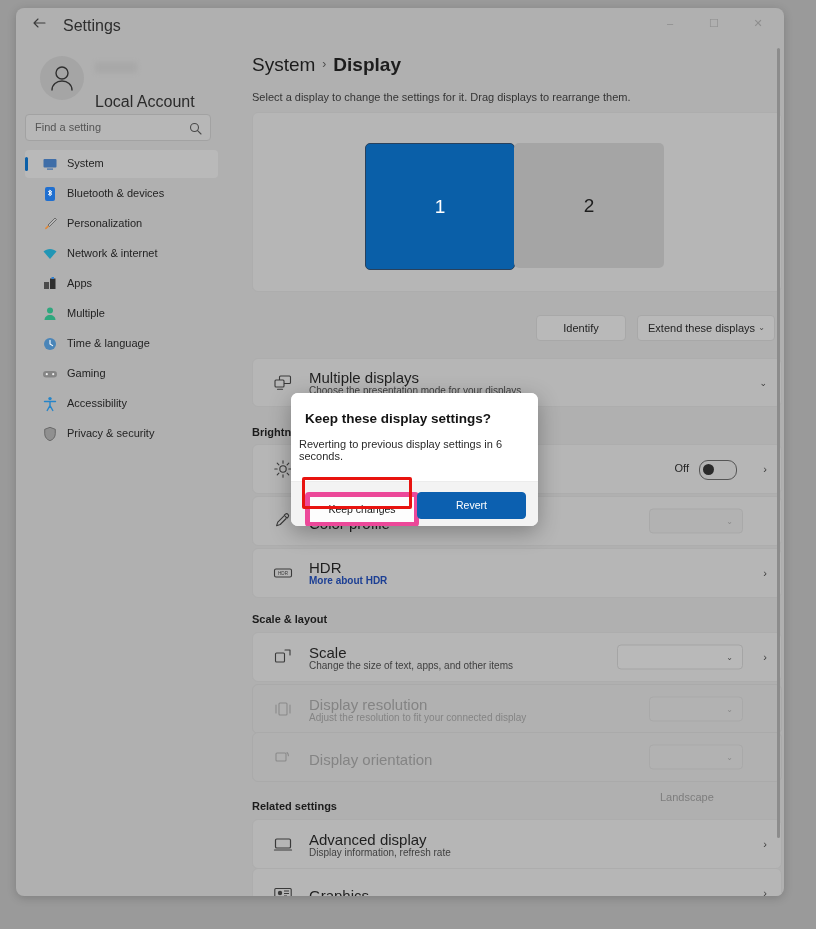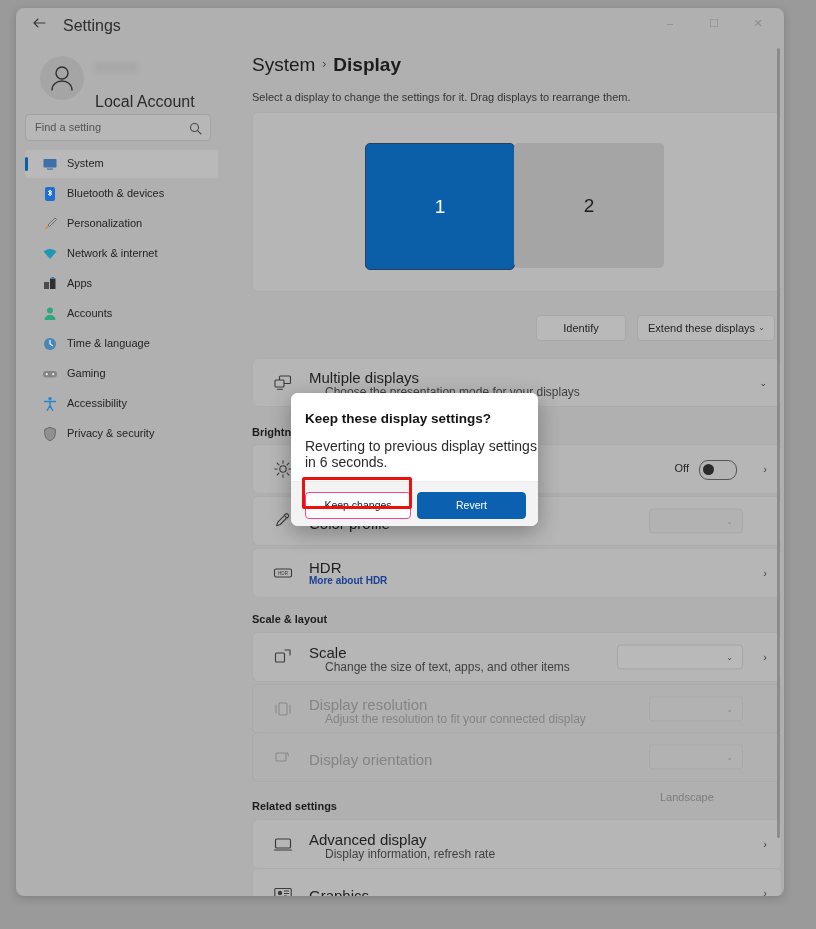--- a/index.html
+++ b/index.html
@@ -136,21 +136,21 @@
   }
   .row.disabled{background:#b1b1b1;border-color:#aaaaaa;}
   .row-ico{
     position:absolute;left:20px;top:50%;transform:translateY(-50%);
     width:20px;height:20px;
   }
   .row-title{
     position:absolute;left:56px;font-size:15px;color:#1f1f1f;
   }
   .row-sub{
-    position:absolute;left:72px;font-size:12px;color:#3f3f3f;text-align:right;
+    position:absolute;left:56px;font-size:10px;color:#3f3f3f;text-align:right;
   }
   .row-link{
     position:absolute;left:56px;font-size:10px;color:#1c3f94;font-weight:600;
   }
   .row-chev{
     position:absolute;right:14px;top:50%;transform:translateY(-50%);
     font-size:11px;color:#3c3c3c;
   }
   .row-chev-dn{
     position:absolute;right:14px;top:50%;transform:translateY(-50%);
@@ -199,33 +199,33 @@
     background:#ffffff;border-radius:7px;
     box-shadow:0 6px 22px rgba(0,0,0,.30);
     overflow:hidden;
   }
   .dlg-body{position:absolute;left:0;top:0;width:247px;height:88px;background:#ffffff;}
   .dlg-title{
     position:absolute;left:14px;top:18px;
     font-size:13.5px;font-weight:700;color:#141414;
   }
   .dlg-msg{
-    position:absolute;left:14px;top:45px;
-    font-size:14px;color:#2a2a2a;
+    position:absolute;left:8px;top:45px;
+    font-size:11px;color:#2a2a2a;
   }
   .dlg-foot{
     position:absolute;left:0;top:88px;width:247px;height:45px;
     background:#f3f3f3;border-top:1px solid #ececec;
   }
   .dlg-btn{
     position:absolute;top:10px;height:25px;border-radius:4px;
     font-size:10.5px;text-align:center;line-height:25px;
   }
   .dlg-btn-secondary{
-    left:14px;width:104px;background:#fdfdfd;border:1px solid #ec4899;color:#171717;
+    left:14px;width:104px;background:#fdfdfd;border:5px solid #ec4899;color:#171717;
   }
   .dlg-btn-primary{
     left:126px;width:107px;background:#0c60b0;border:1px solid #0c60b0;color:#ffffff;
   }
   .hl-box{
     position:absolute;left:286px;top:469px;width:110px;height:32px;
     border:3px solid #e8130f;border-radius:2px;
     box-sizing:border-box;
     pointer-events:none;
   }
@@ -328,21 +328,21 @@
       </div>
 
       <div class="nav-item">
 
         <div class="nav-ico">
           <svg width="16" height="16" viewBox="0 0 16 16">
             <circle cx="8" cy="4.5" r="3" fill="#2fa77e"></circle>
             <path d="M2.5 14c0-3 2.5-5 5.5-5s5.5 2 5.5 5z" fill="#2fa77e"></path>
           </svg>
         </div>
-        <div class="nav-label">Accounts</div>
+        <div class="nav-label">Multiple</div>
       </div>
 
       <div class="nav-item">
 
         <div class="nav-ico">
           <svg width="16" height="16" viewBox="0 0 16 16">
             <circle cx="8" cy="8" r="6" fill="#4a85b8"></circle>
             <path d="M8 4.2V8l2.6 1.6" stroke="#ffffff" stroke-width="1.1" fill="none" stroke-linecap="round"></path>
           </svg>
         </div>

